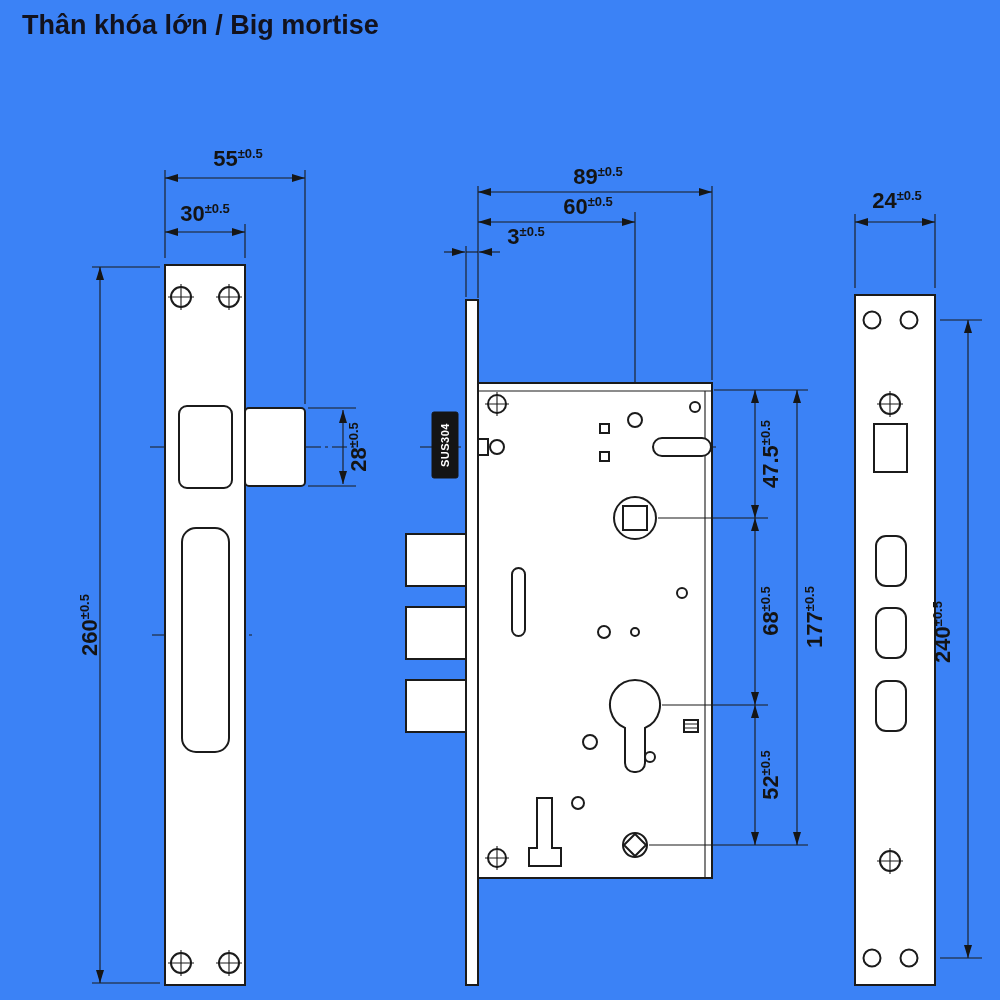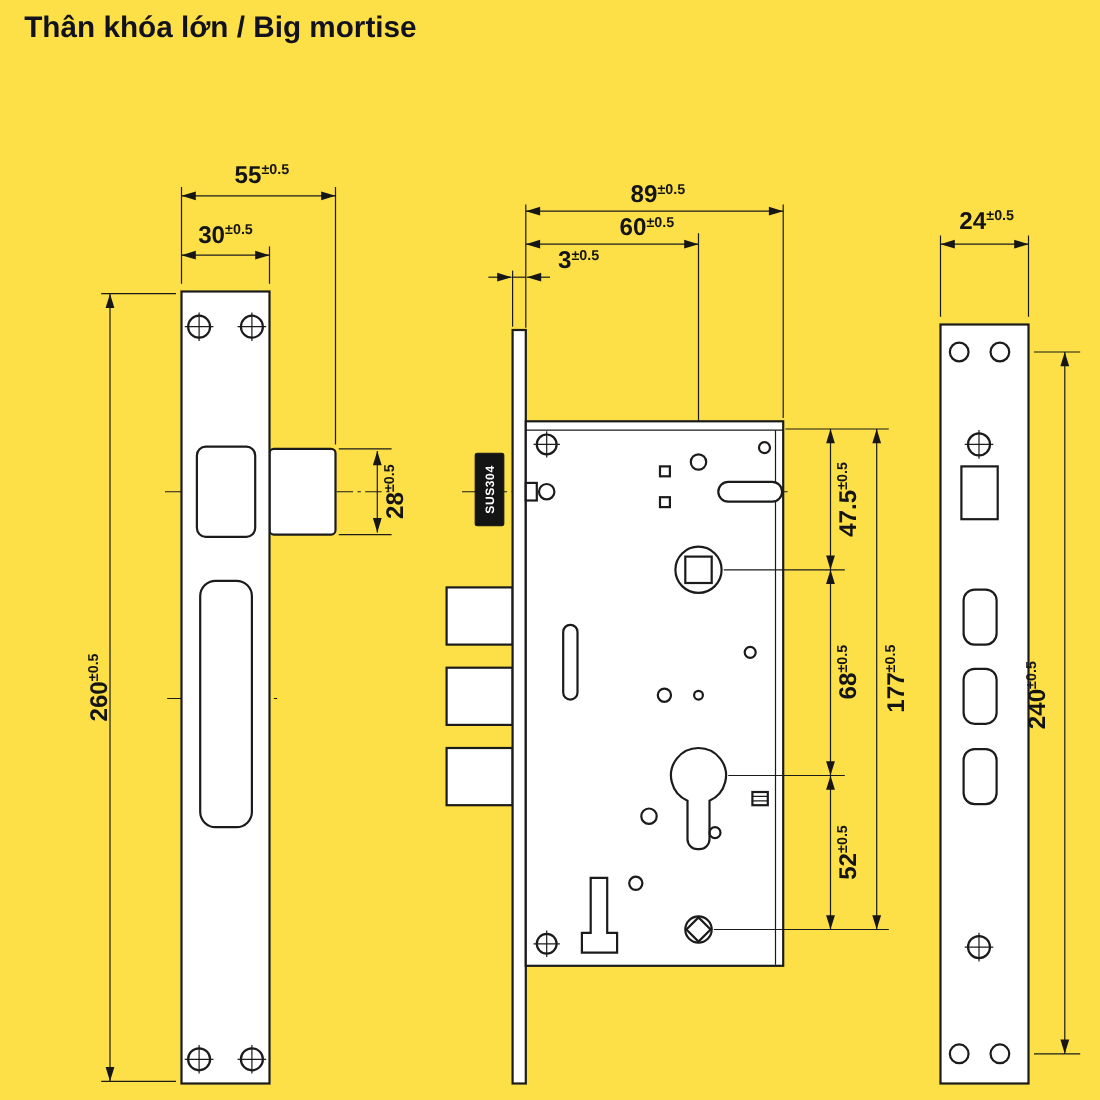--- a/index.html
+++ b/index.html
@@ -1,16 +1,16 @@
 <!DOCTYPE html>
 <html><head>
 <meta charset="utf-8">
 <style>
   html,body{margin:0;padding:0;background:#ffffff}
-  .stage{width:1000px;height:1000px;position:relative;background:#fde047;overflow:hidden}
+  .stage{width:1000px;height:1000px;position:relative;background:#3b82f6;overflow:hidden}
   svg{display:block}
   .obj{fill:none;stroke:#1b1b1b;stroke-width:2;stroke-linejoin:miter}
   .objf{fill:#ffffff;stroke:#1b1b1b;stroke-width:2;stroke-linejoin:miter}
   .thin{fill:none;stroke:#1b1b1b;stroke-width:1.1}
   .dim{fill:none;stroke:#1b1b1b;stroke-width:1.1;marker-start:url(#arw);marker-end:url(#arw)}
   .dimA{fill:none;stroke:#1b1b1b;stroke-width:1.1;marker-end:url(#arw)}
   .cl{fill:none;stroke:#1b1b1b;stroke-width:1;stroke-dasharray:15 4 3 4}
   .num{font-family:"Liberation Sans",sans-serif;font-weight:bold;font-size:22px;fill:#141414}
   .tol{font-size:13px}
   .title{font-family:"Liberation Sans",sans-serif;font-weight:bold;font-size:27px;fill:#12121e}

